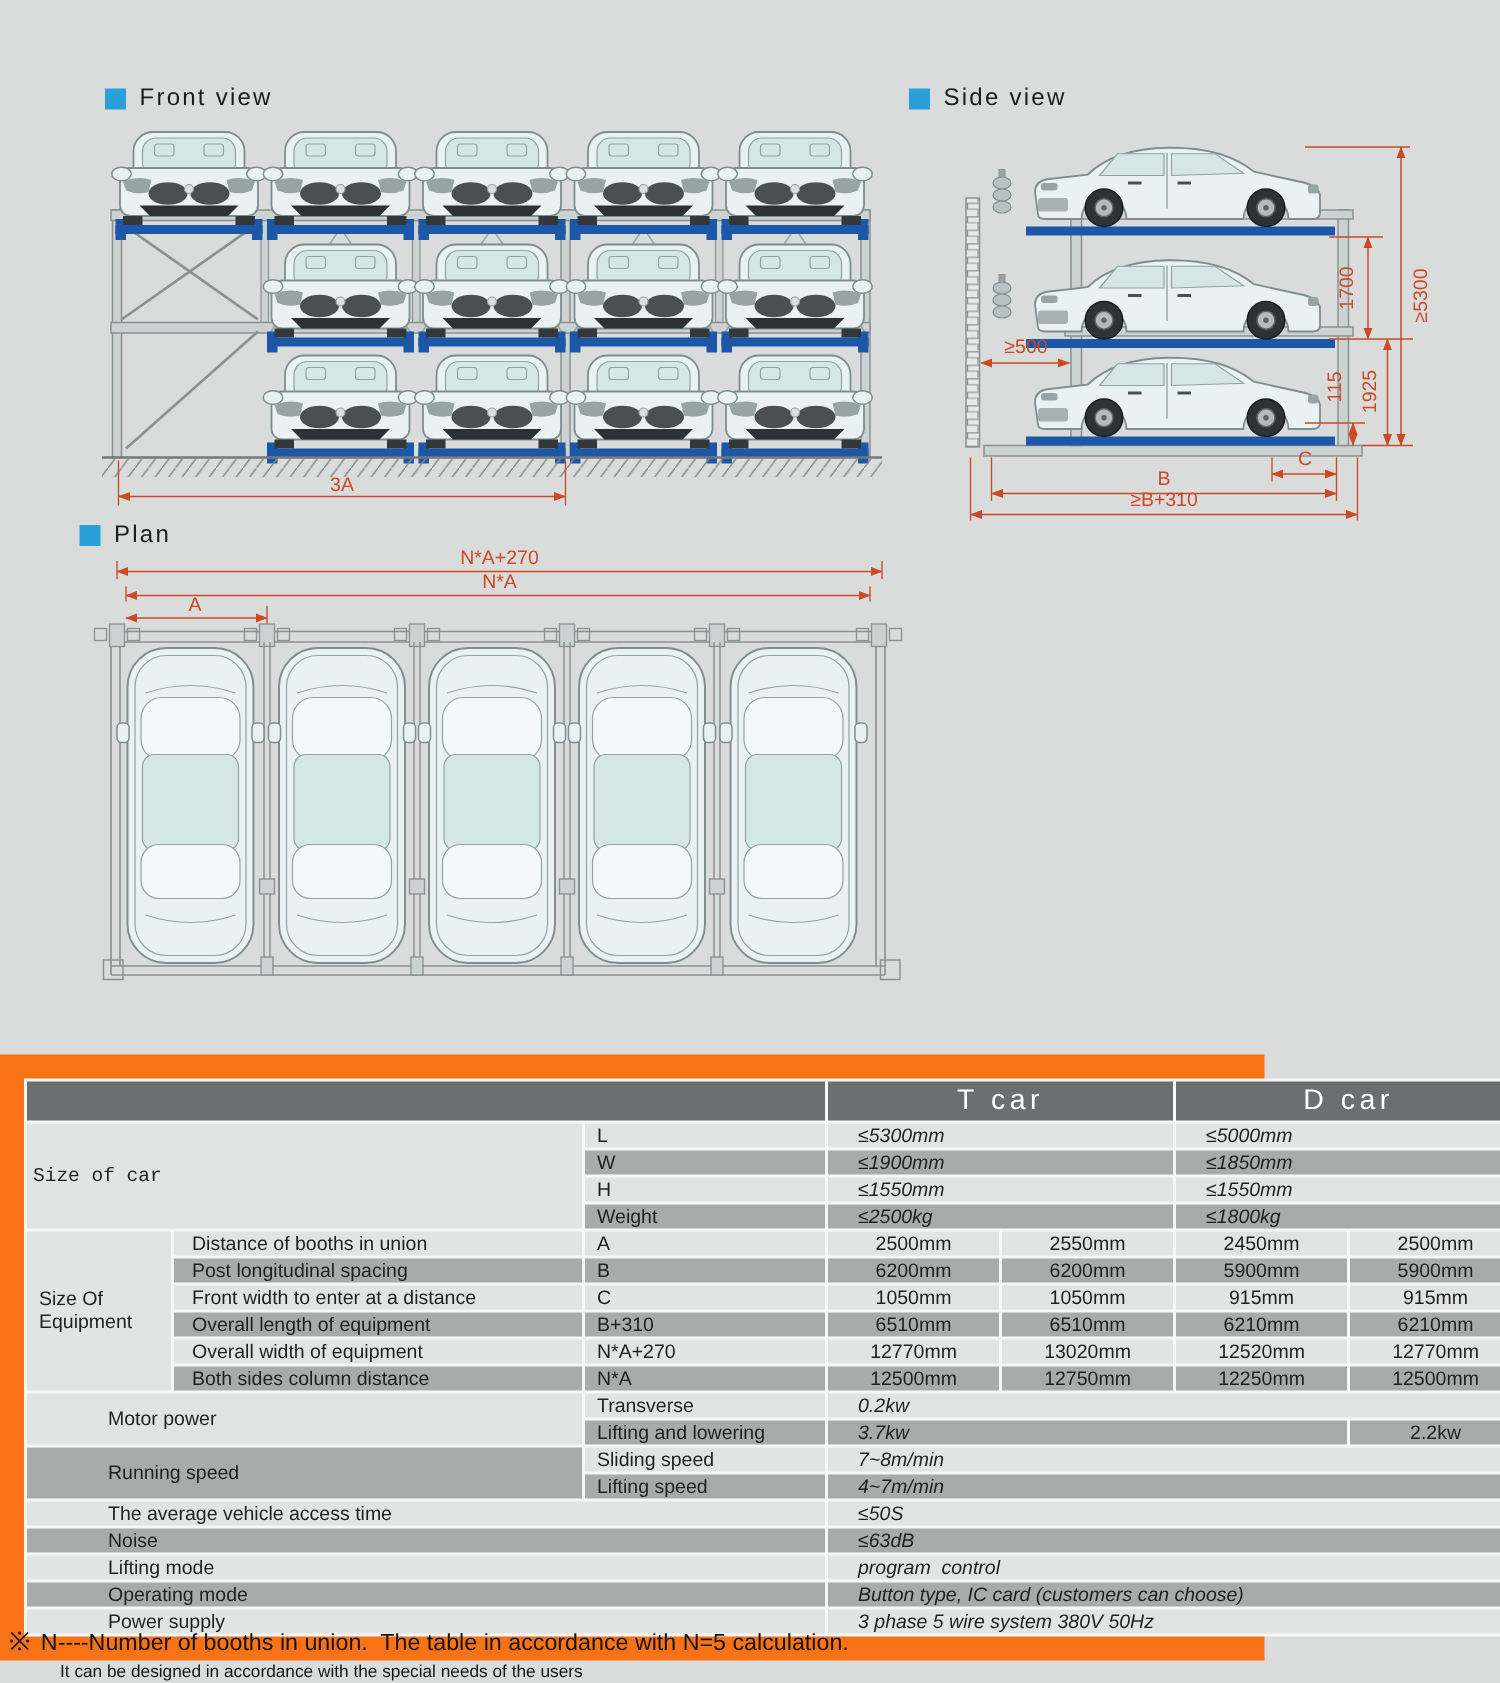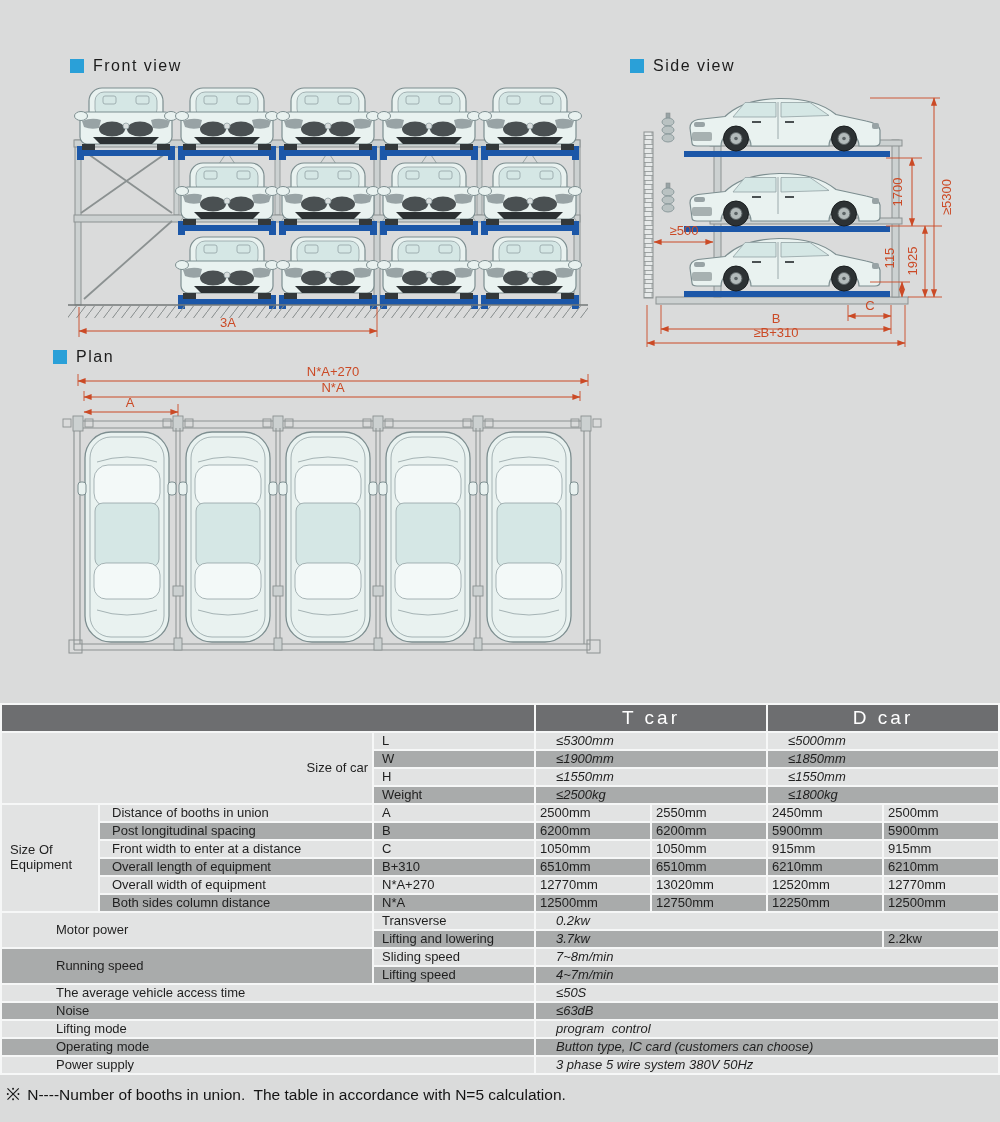--- a/index.html
+++ b/index.html
@@ -3,33 +3,33 @@
 <meta charset="utf-8">
 <style>
   html,body{margin:0;padding:0;background:#b9baba;}
   #page{position:relative;width:1000px;height:1122px;background:#dadbdb;overflow:hidden;
         font-family:"Liberation Sans",sans-serif;color:#1f1f1f;margin:0 auto;}
   #diagrams{position:absolute;left:0;top:0;}
   .sec{position:absolute;display:flex;align-items:center;font-size:16px;letter-spacing:1.5px;color:#1c1c1c;justify-content:center;}
   .sq{width:14px;height:14px;background:#2aa0d8;display:inline-block;margin-right:9px;}
   svg text.dim{font-family:"Liberation Sans",sans-serif;font-size:13px;fill:#cb4a26;}
   
-  #spec-wrap{position:absolute;left:0;top:703px;width:811px;background:#f97316;padding:0;}
+  #spec-wrap{position:absolute;left:0;top:703px;width:811px;background:#f97316;padding:16px;}
   table{width:1000px;table-layout:fixed;border-collapse:separate;border-spacing:2px;background:#f6f7f7;}
   td{height:16px;font-size:13px;line-height:1.1;overflow:hidden;white-space:nowrap;padding:0 4px;}
   td.hd{height:26px;background:#6d6e70;color:#fff;font-size:19px;letter-spacing:3px;text-align:center;}
   td.lt{background:#e2e3e3;}
   td.dk{background:#a9abab;}
-  .cat{text-align:right;}
+  .cat{text-align:left;font-family:Liberation Mono, monospace;}
   .cat2{padding-left:8px;white-space:normal;line-height:1.15;}
   .cat3{padding-left:54px;margin-left:28px;}
   .c2{padding-left:12px;margin-top:48px;}
   .param{padding-left:8px;}
   .vspan{padding-left:20px;white-space:pre-wrap;font-style:italic;}
-  .num{}
+  .num{text-align:center;}
   
   .footnote{position:absolute;left:6px;top:1082px;width:990px;color:#141414;}
   .fsym{font-size:17px;margin-right:7px;}
   .fmain{font-size:15.5px;white-space:pre-wrap;}
   .fsub{font-size:11.5px;margin:4px 0 0 34px;}
 </style>
 </head>
 <body>
 
 <div id="page">
@@ -541,21 +541,21 @@
           <rect x="480" y="482" width="8" height="13" fill="#e9f2f0" stroke="#7d8e90" stroke-width="1" rx="3"></rect>
           <rect x="570" y="482" width="8" height="13" fill="#e9f2f0" stroke="#7d8e90" stroke-width="1" rx="3"></rect>
         </g>
       </g>
   </svg>
 
   <div class="sec" style="left:70px;top:57px">
     <span class="sq"></span>
     <span>Front view</span>
   </div>
-  <div class="sec" style="left:630px;top:57px">
+  <div class="sec" style="left:606px;top:57px">
     <span class="sq"></span>
     <span>Side view</span>
   </div>
   <div class="sec" style="left:53px;top:348px">
     <span class="sq"></span>
     <span>Plan</span>
   </div>
 
   <div id="spec-wrap">
   <table>
@@ -682,14 +682,15 @@
     <tr>
       <td colspan="3" class="lt cat3">Power supply</td>
       <td colspan="4" class="lt vspan">3 phase 5 wire system 380V 50Hz</td>
     </tr>
   </tbody>
       </table>
   </div>
 
   <div class="footnote">
     <span class="fsym">※</span><span class="fmain">N----Number of booths in union.  The table in accordance with N=5 calculation.</span>
+    <div class="fsub">It can be designed in accordance with the special needs of the users</div>
   </div>
 </div>
 
 </body></html>

